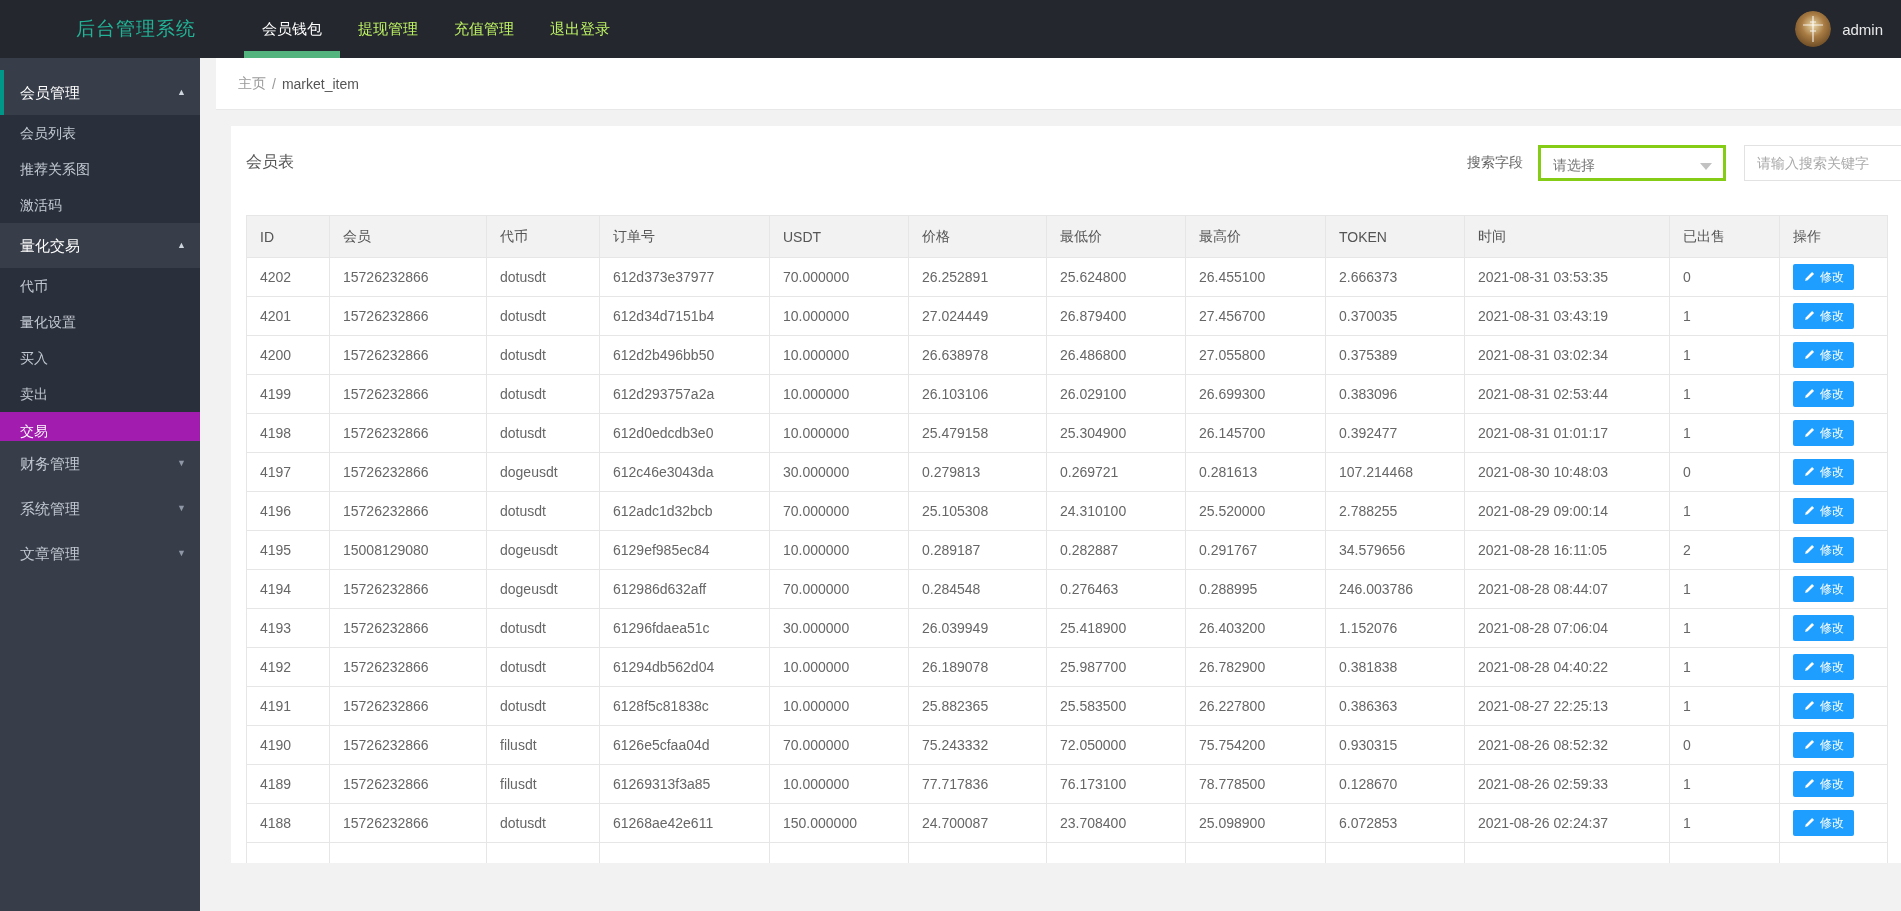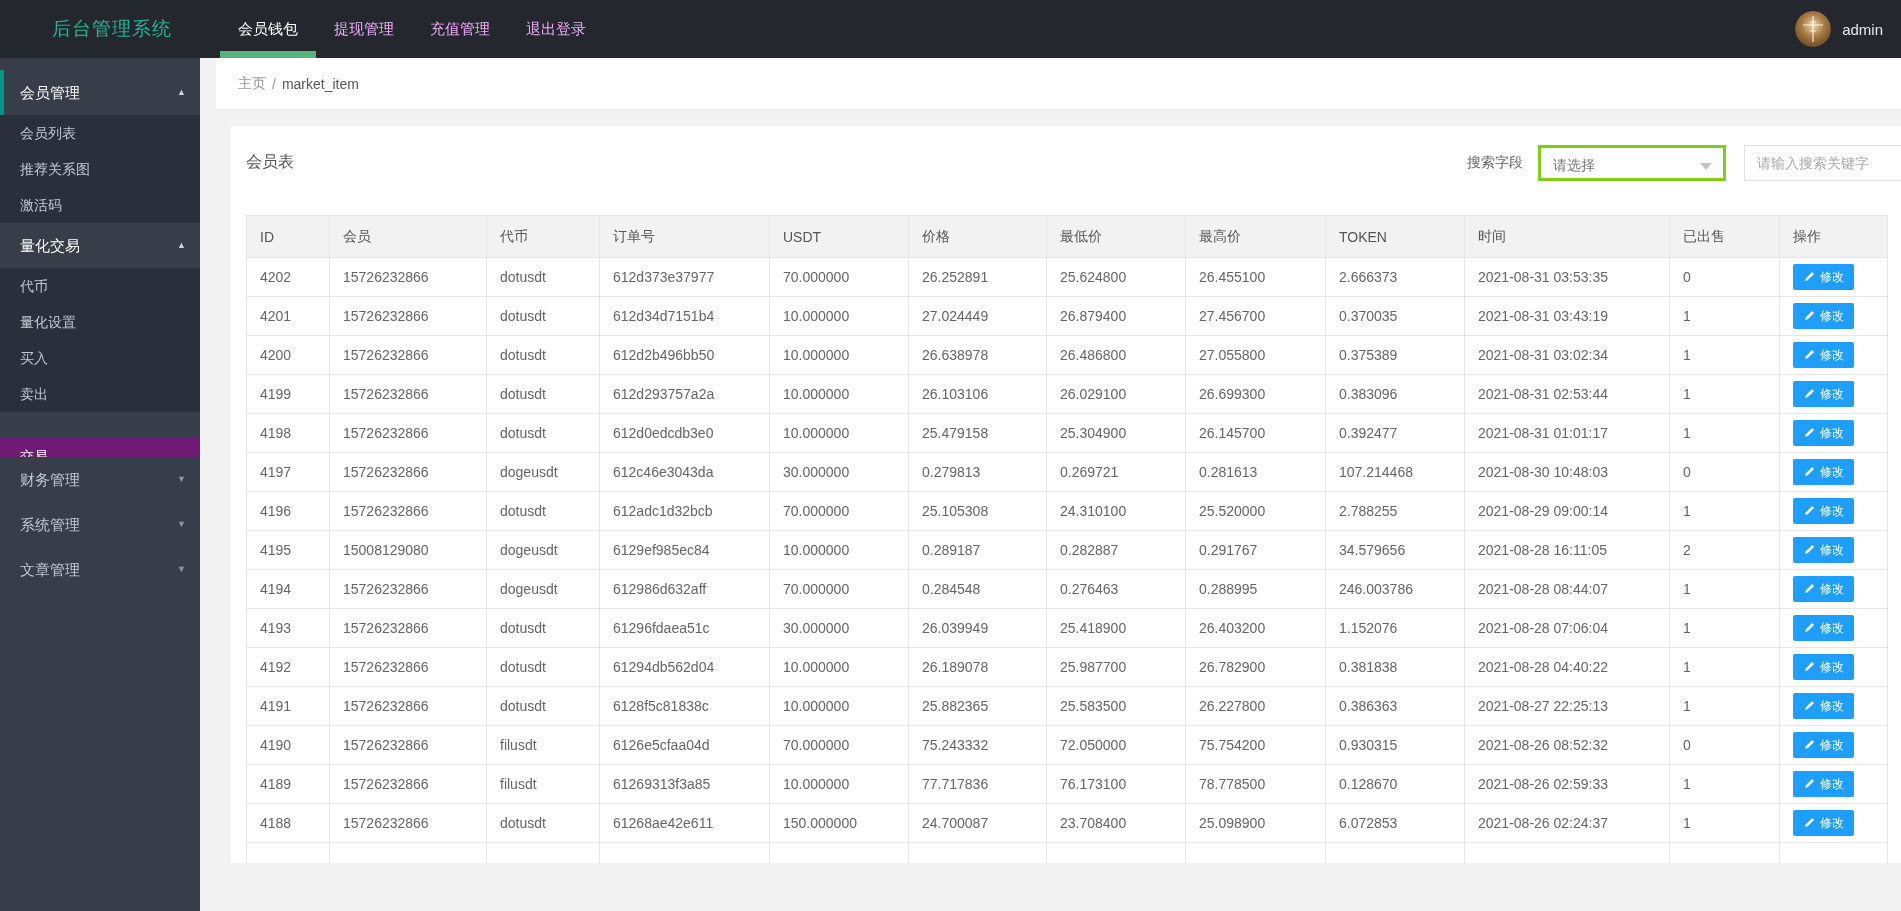--- a/index.html
+++ b/index.html
@@ -1,38 +1,38 @@
 <!DOCTYPE html>
 <html><head>
 <meta charset="utf-8">
 <style>
   * { margin:0; padding:0; box-sizing:border-box; }
   html,body { width:1901px; height:911px; }
   body { font-family:"Liberation Sans","DejaVu Sans",sans-serif; background:#f2f2f2; overflow:hidden; }
   .viewport { position:relative; width:1901px; height:911px; overflow:hidden; }
 
   
-  .navbar { position:absolute; top:0; left:0; width:100%; height:58px; background:#24272d; display:flex; align-items:stretch; z-index:10; }
+  .navbar { position:absolute; top:0; left:0; width:100%; height:58px; background:#24272d; display:flex; align-items:stretch; z-index:10;padding-left:24px; }
   .logo { width:200px; line-height:58px; padding-left:52px; font-size:19px; color:#22b397; letter-spacing:1px; }
   .nav-tabs { display:flex; margin-left:20px; }
-  .nav-tab { width:96px; text-align:center; line-height:58px; font-size:15px; color:#f0abfc; position:relative; cursor:pointer; }
+  .nav-tab { width:96px; text-align:center; line-height:58px; font-size:15px; color:#bef264; position:relative; cursor:pointer; }
   .nav-tab.active { color:#ffffff; }
   .nav-tab.active::after { content:""; position:absolute; left:0; right:0; bottom:0; height:7px; background:#54b47e; }
   .nav-user { margin-left:auto; display:flex; align-items:center; padding-right:18px; cursor:pointer; }
   .avatar { width:36px; height:36px; border-radius:50%; overflow:hidden; display:block; }
   .nav-user .uname { color:#e8e9ea; font-size:15px; margin-left:11px; }
 
   
   .sidebar { position:absolute; top:58px; left:0; width:200px; height:853px; background:#373d49; padding-top:12px; }
   .side-item { position:relative; cursor:pointer; }
   .side-section { height:45px; line-height:45px; background:#373d49; color:#ffffff; font-size:15px; padding-left:20px; }
   .side-section.first { border-left:4px solid #009688; padding-left:16px; }
   .side-section.collapsed { color:#c3c9d2; }
   .side-sub { height:36px; line-height:36px; background:#2a303b; color:#c2c8d1; font-size:14px; padding-left:20px; }
-  .side-sub.active { height:20px; line-height:38px; background:#701a75; color:#ffffff;margin-top:25px; }
+  .side-sub.active { height:29px; line-height:38px; background:#a21caf; color:#ffffff; }
   .side-arrow { position:absolute; right:14px; top:0; font-size:9px; color:#cfd5dc; }
   .side-section.collapsed .side-arrow { color:#8f98a6; }
 
   
   .content { position:absolute; top:58px; left:216px; width:1814px; height:853px; }
   .crumbbar { height:52px; background:#ffffff; border-bottom:1px solid #e8e8e8; display:flex; align-items:center; padding-left:22px; font-size:14px; }
   .crumb-home { color:#999; cursor:pointer; }
   .crumb-sep { color:#999; margin:0 6px; }
   .crumb-cur { color:#555; }
 

